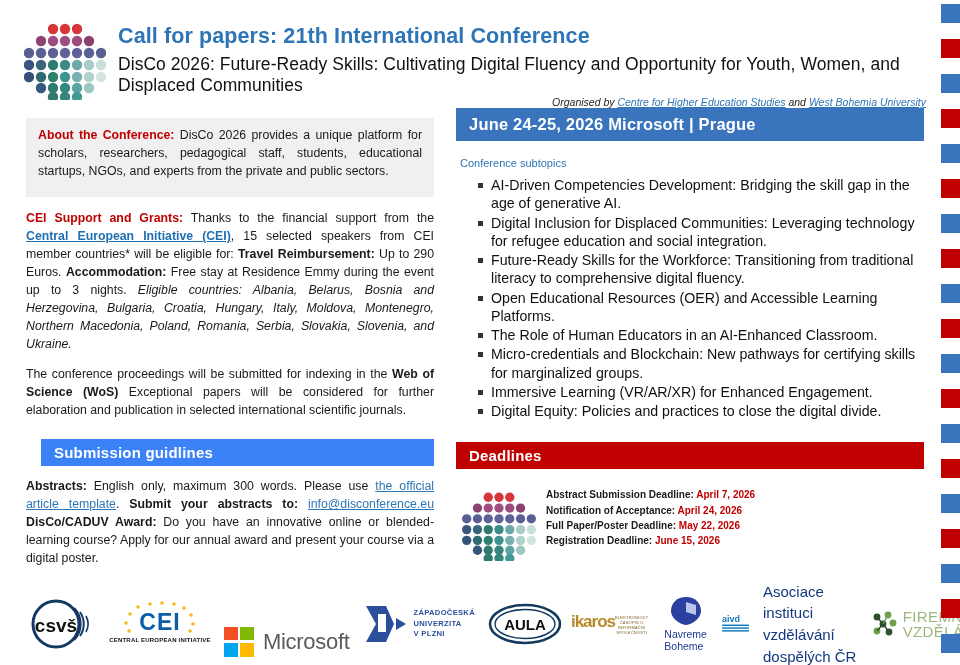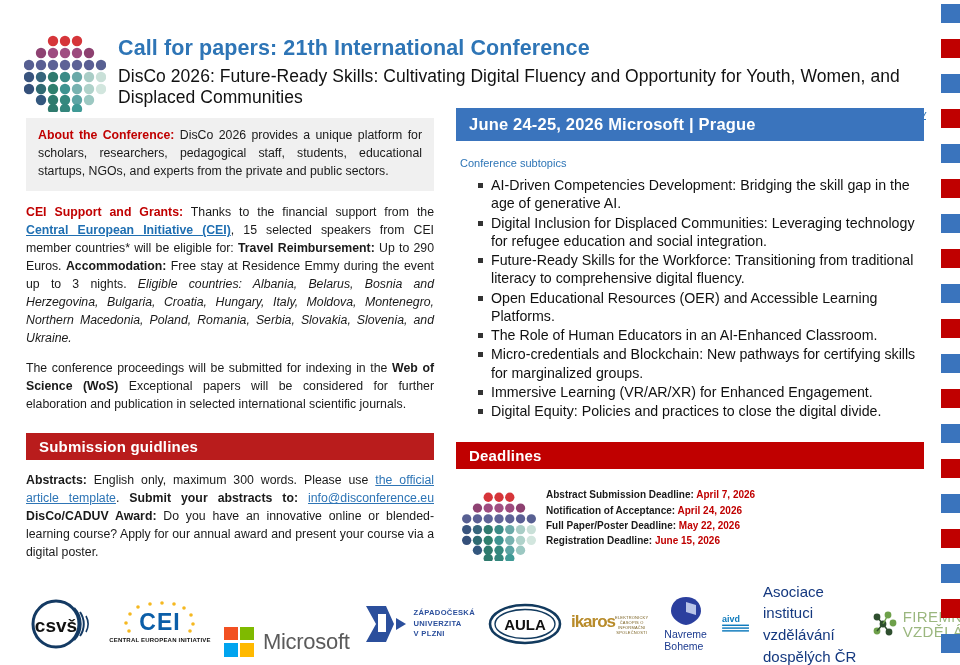--- a/index.html
+++ b/index.html
@@ -8,21 +8,21 @@
     width: 960px; height: 665px;
     background: #ffffff;
     font-family: "Liberation Sans", sans-serif;
     color: #1a1a1a;
     overflow: hidden;
     position: relative;
   }
   .poster { position: absolute; inset: 0; }
 
   
-  .header { position: absolute; left: 0; top: 12px; width: 930px; height: 118px; }
+  .header { position: absolute; left: 0; top: 0; width: 930px; height: 118px; }
   .logo-dots { position: absolute; left: 24px; top: 22px; width: 82px; height: 78px; }
   .logo-dots svg { display: block; }
   .head-texts { position: absolute; left: 118px; top: 24px; width: 806px; }
   .title-main {
     font-size: 21.5px; font-weight: bold; color: #2e75b6;
     letter-spacing: 0.1px; line-height: 1.15; margin: 0;
   }
   .title-sub {
     font-size: 17.5px; color: #111; line-height: 1.22; margin: 5px 0 0 0;
     font-weight: normal; letter-spacing: 0.05px;
@@ -34,41 +34,41 @@
   }
   .organised a, .organised .lnk {
     color: #2e75b6; text-decoration: underline; font-style: italic;
   }
 
   
   .col-left { position: absolute; left: 26px; top: 118px; width: 408px; }
   .col-right { position: absolute; left: 456px; top: 108px; width: 468px; }
 
   .panel-grey {
-    background: #f0f0f0; padding: 9px 12px 10px 12px;
+    background: #f0f0f0; padding: 9px 12px 16px 12px;
     font-size: 12.3px; line-height: 1.46; text-align: justify;
   }
   .body-txt { font-size: 12.3px; line-height: 1.46; text-align: justify; }
   .lead-red { color: #c00000; font-weight: bold; }
   .bold { font-weight: bold; }
   .ital { font-style: italic; }
   .link-blue {
     color: #1f6fb2; font-weight: bold; text-decoration: underline;
   }
   .link-plain { color: #2e75b6; text-decoration: underline; }
 
   .blk { margin-top: 13px; }
 
   
   .bar {
     height: 27px; display: flex; align-items: center;
     padding-left: 13px; color: #ffffff;
     font-size: 15px; font-weight: bold; letter-spacing: 0.2px;
   }
-  .bar-blue { background: #b91c1c; }
+  .bar-blue { background: #3b82f6; margin-left: 15px; }
   .bar-red  { background: #c00000; }
   .bar-blue-wide { background: #3a74bd; height: 33px; font-size: 16.5px; }
 
   
   .subtopics-title {
     color: #2e75b6; font-size: 11px; margin: 16px 0 7px 4px; font-weight: normal;
   }
   ul.subtopics { margin: 0; padding: 0 0 0 22px; list-style: none; }
   ul.subtopics li {
     position: relative; font-size: 14.2px; line-height: 1.285;

